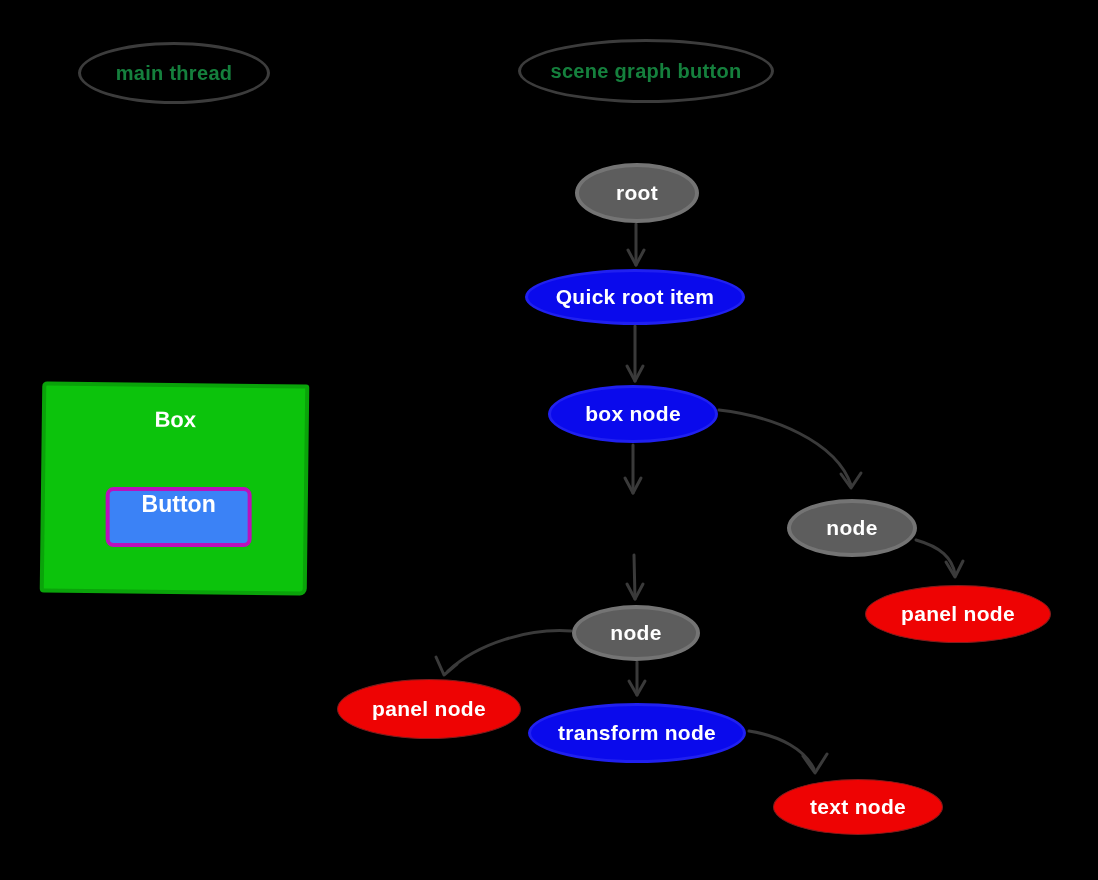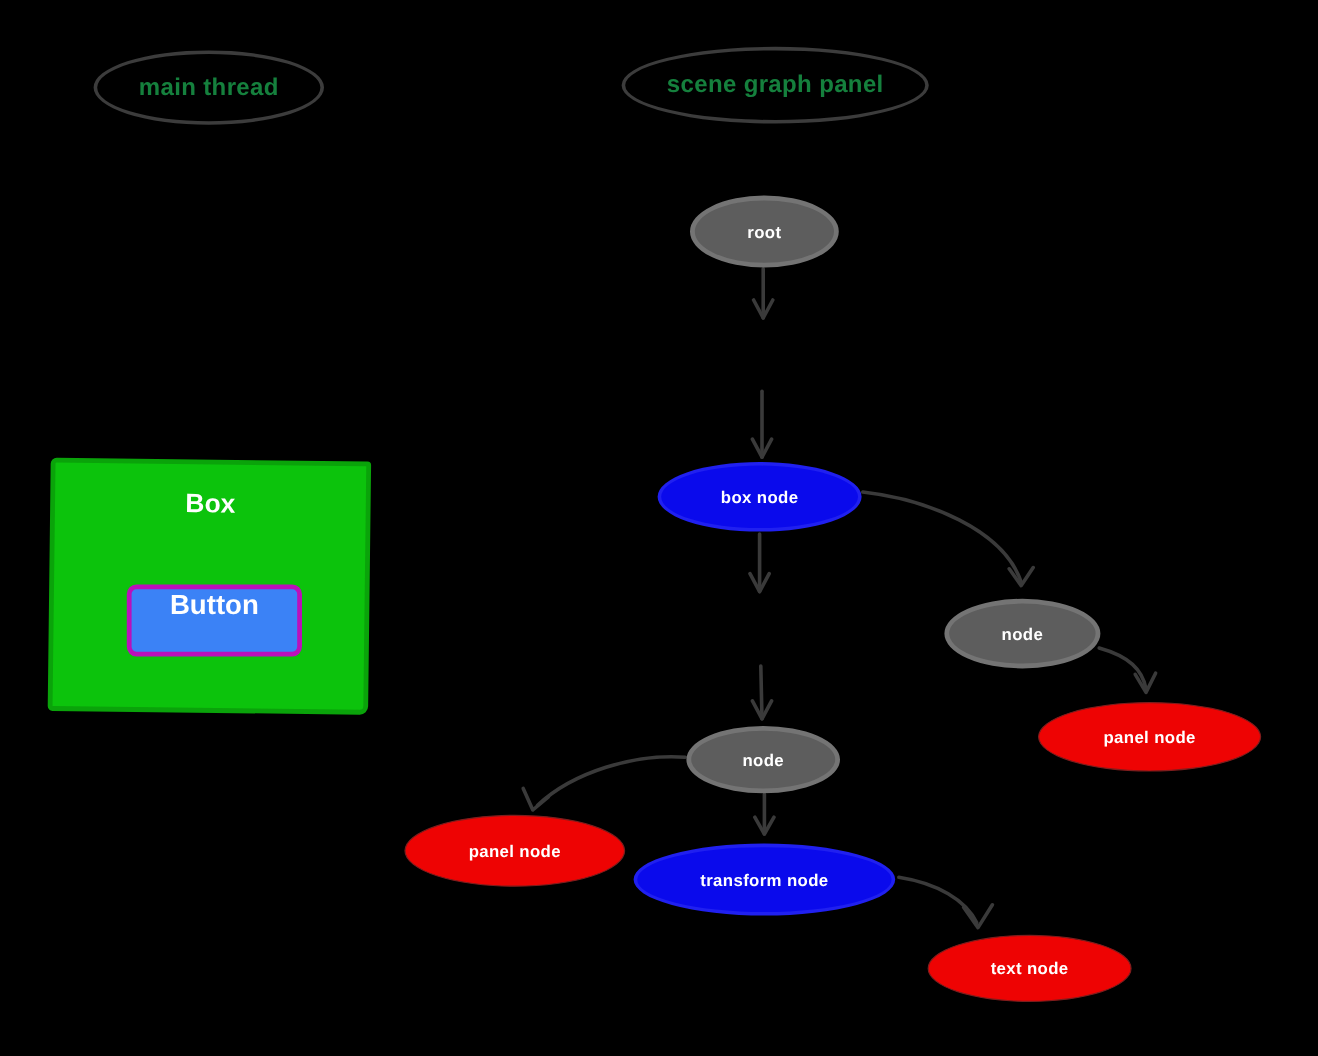--- a/index.html
+++ b/index.html
@@ -6,21 +6,21 @@
   .canvas{
     position:relative;width:1098px;height:880px;background:#000000;overflow:hidden;
     font-family:"Liberation Sans","DejaVu Sans",sans-serif;
   }
   .edges{position:absolute;left:0;top:0;width:1098px;height:880px;}
   .edges path,.edges line,.edges polyline{
     stroke:#3a3a3a;stroke-width:3;fill:none;stroke-linecap:round;stroke-linejoin:round;
   }
   .node{
     position:absolute;border-radius:50%;display:flex;align-items:center;justify-content:center;
-    box-sizing:border-box;color:#ffffff;font-weight:bold;font-size:14px;letter-spacing:.3px;
+    box-sizing:border-box;color:#ffffff;font-weight:bold;font-size:21px;letter-spacing:.3px;
   }
   .node.blue{background:#0a0aec;border:3px solid #2020f0;}
   .node.gray{background:#5d5d5d;border:4px solid #747474;}
   .node.red{background:#ee0303;border:1px solid #7f1d1d;}
   .node.thread{background:transparent;border:3px solid #3c3c3c;color:#15803d;font-size:20px;}
   .uibox{
     position:absolute;left:41px;top:383px;width:267px;height:211px;box-sizing:border-box;
     background:#0cc30c;border:4px solid #0aa30a;border-radius:5px 3px 7px 4px;
     transform:rotate(0.7deg);
   }
@@ -80,34 +80,37 @@
       <path d="M749,731 C781,736 805,750 814,769"></path>
       <polyline points="803,756 815,773 827,754"></polyline>
     </g>
   </svg>
 
   <div class="node thread" style="left:78px;top:42px;width:192px;height:62px;">
     <span>main thread</span>
   </div>
 
   <div class="node thread" style="left:518px;top:39px;width:256px;height:64px;">
-    <span>scene graph panel</span>
+    <span>scene graph button</span>
   </div>
 
   <div class="uibox">
     <div class="uibox-label">Box</div>
     <div class="uibutton">
       <span>Button</span>
     </div>
   </div>
 
   <div class="node gray" style="left:575px;top:163px;width:124px;height:60px;">
     <span>root</span>
   </div>
 
+  <div class="node blue" style="left:525px;top:269px;width:220px;height:56px;">
+    <span>Quick root item</span>
+  </div>
 
   <div class="node blue" style="left:548px;top:385px;width:170px;height:58px;">
     <span>box node</span>
   </div>
 
 
   <div class="node gray" style="left:787px;top:499px;width:130px;height:58px;">
     <span>node</span>
   </div>
 

